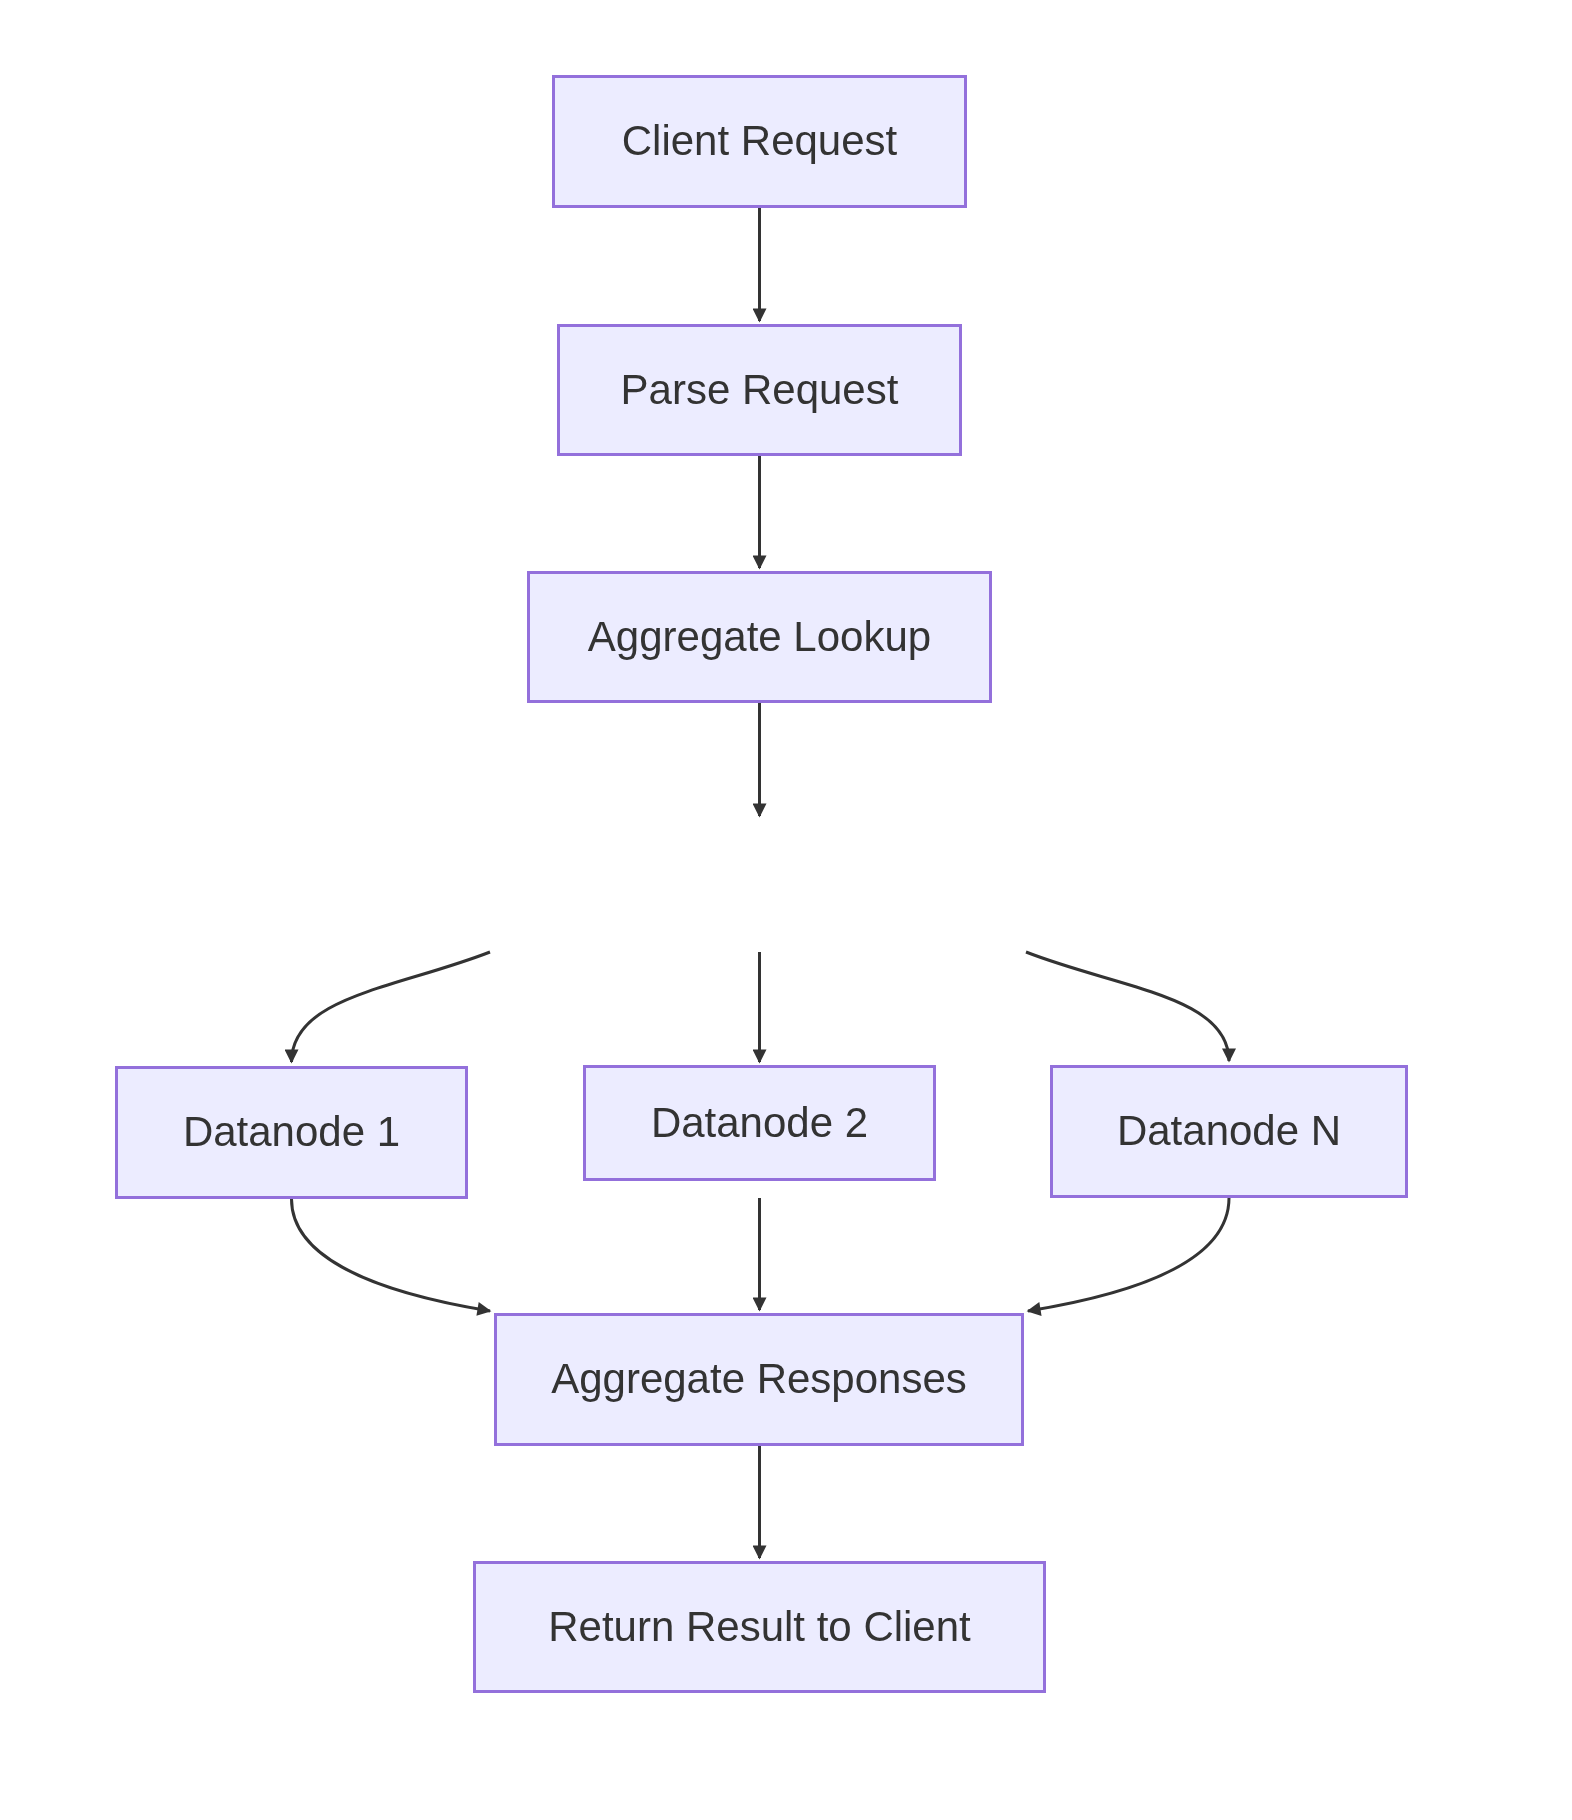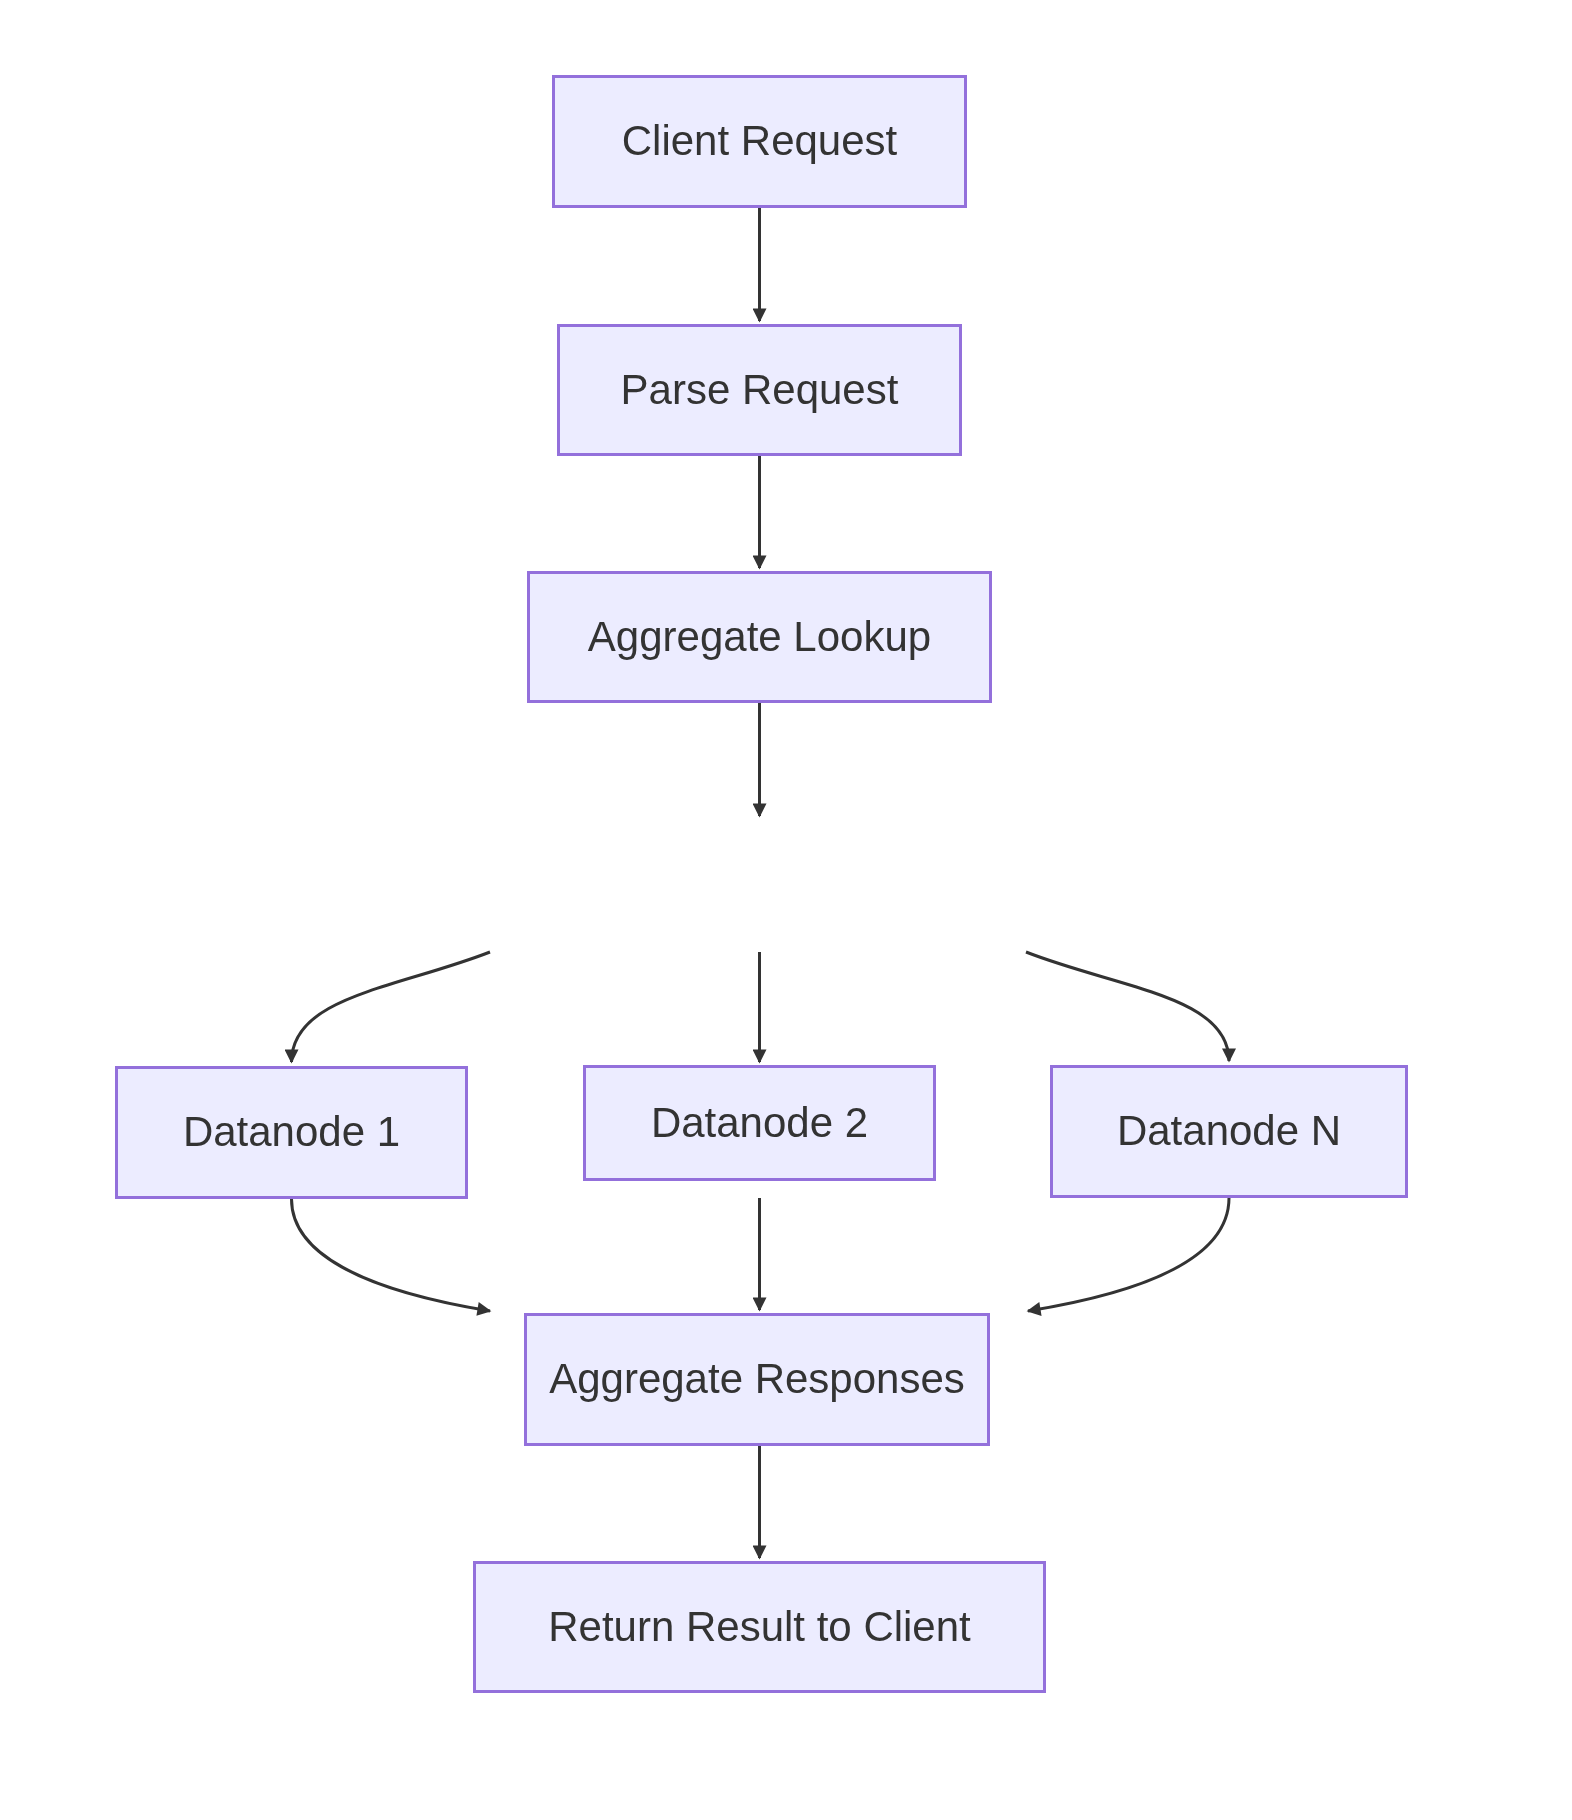--- a/index.html
+++ b/index.html
@@ -78,21 +78,21 @@
   </div>
 
   <div class="node" style="left:583px; top:1065px; width:353px; height:116px">
     <span class="label">Datanode 2</span>
   </div>
 
   <div class="node" style="left:1050px; top:1065px; width:358px; height:133px">
     <span class="label">Datanode N</span>
   </div>
 
-  <div class="node" style="left:524px; top:1313px; width:466px; height:133px">
+  <div class="node" style="left:494px; top:1313px; width:530px; height:133px">
     <span class="label">Aggregate Responses</span>
   </div>
 
   <div class="node" style="left:473px; top:1561px; width:573px; height:132px">
     <span class="label">Return Result to Client</span>
   </div>
 
 </div>
 
 </body></html>

